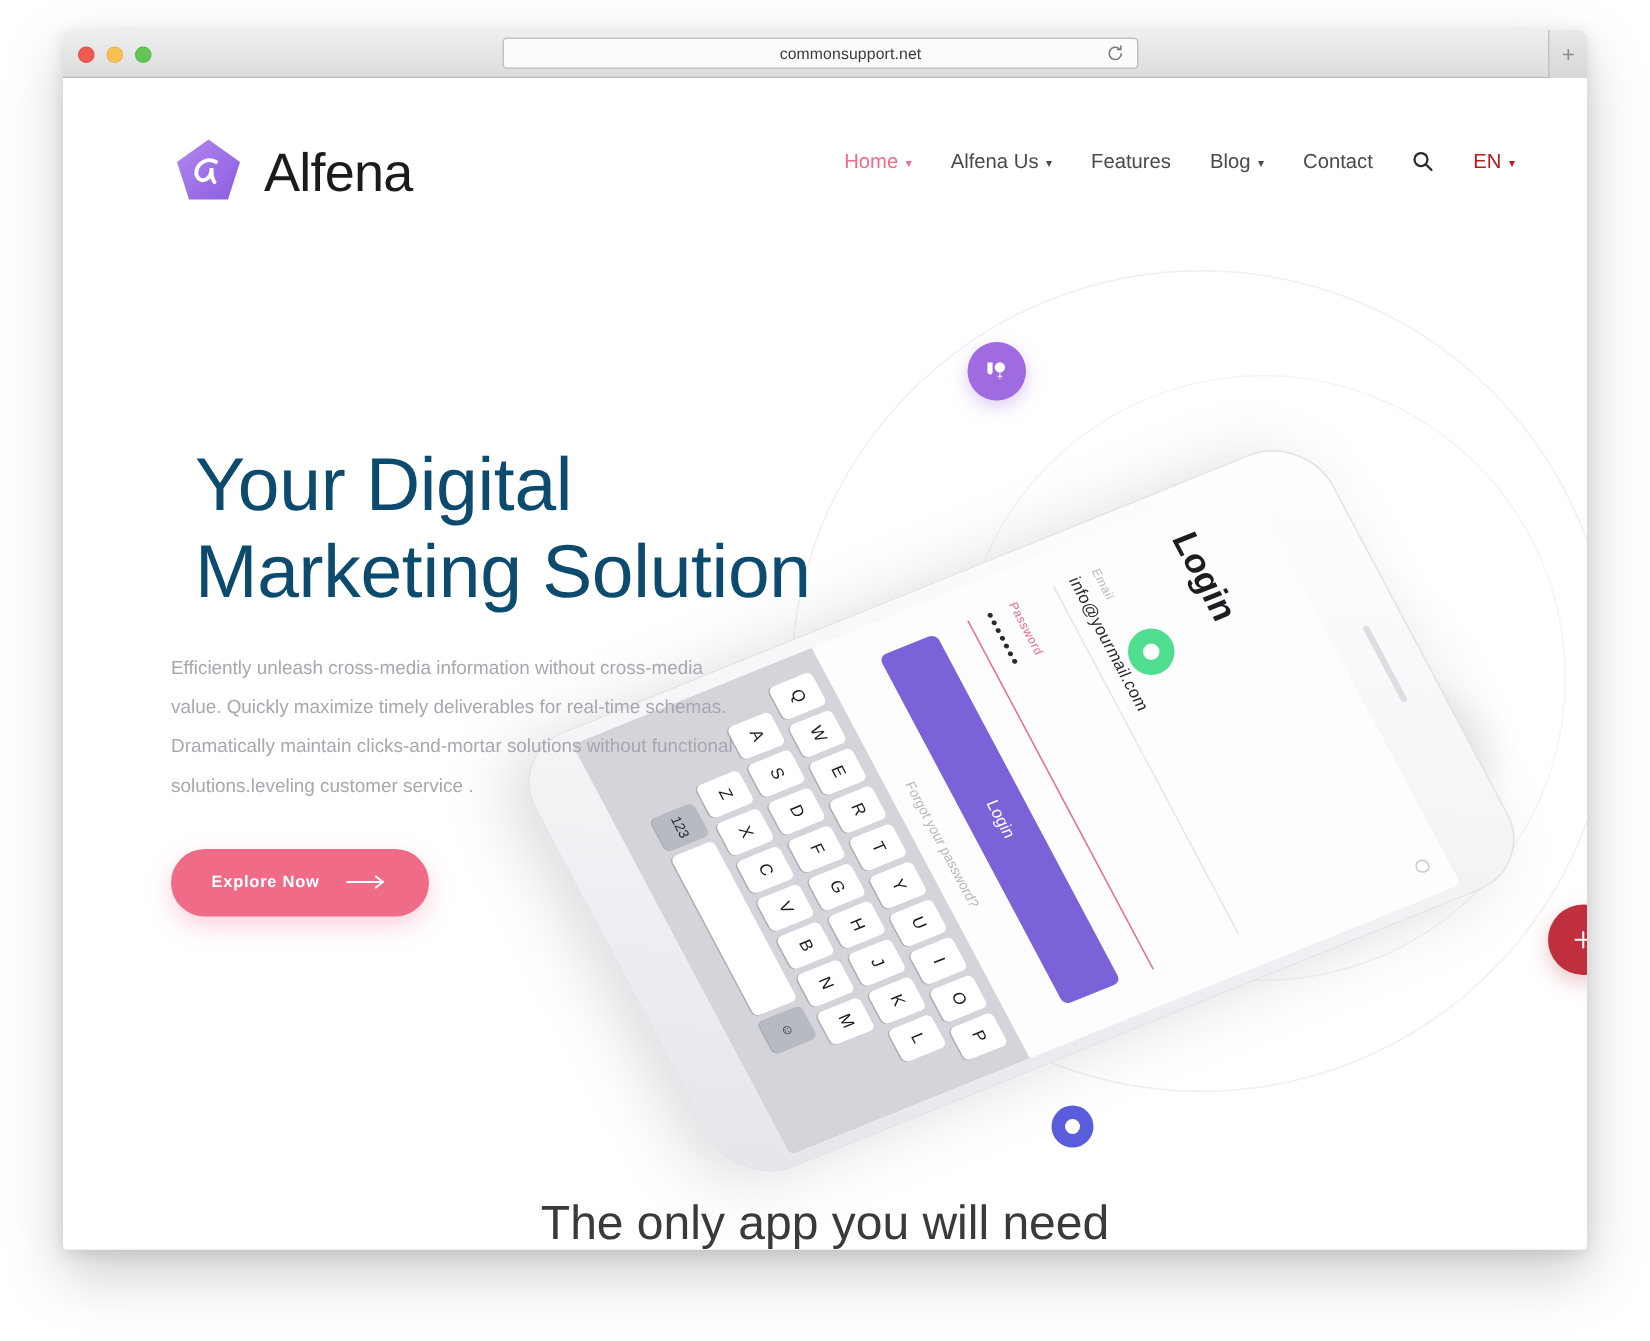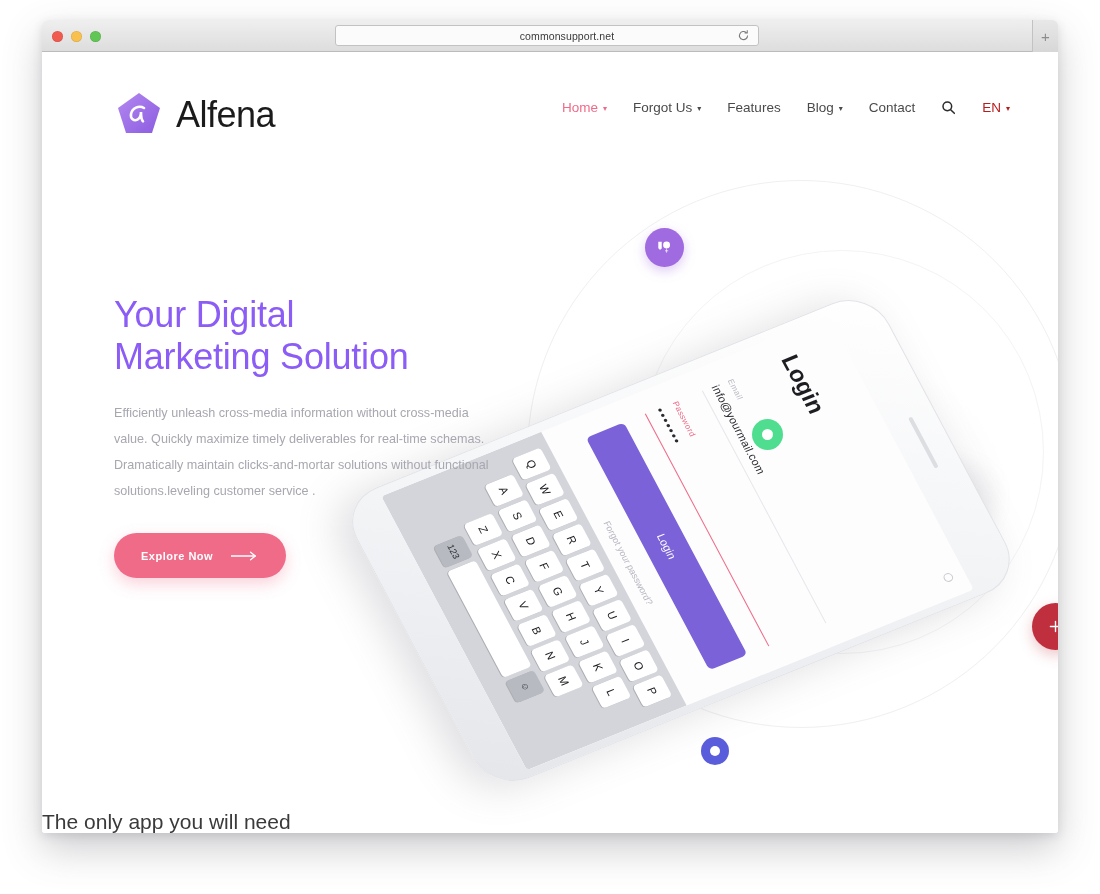--- a/index.html
+++ b/index.html
@@ -202,26 +202,27 @@
 
   
   .hero-copy {
     position: absolute;
     left: 72px;
     top: 242px;
     width: 430px;
     z-index: 20;
   }
   .hero-title {
-    font-size: 36px;
+    font-size: 50px;
     line-height: 1.16;
     font-weight: 300;
-    color: #8b5cf6;
+    color: #0c4a6e;
     letter-spacing: -0.2px;
     white-space: pre-line;
+    margin-left: 16px;
   }
   .hero-text {
     margin-top: 22px;
     font-size: 12.6px;
     line-height: 2.08;
     color: #a7a7b0;
     width: 380px;
   }
   .cta-button {
     margin-top: 29px;
@@ -431,22 +432,22 @@
   }
   .kb-key.gray { background: #b7bac1; color: #2a2a30; font-size: 9px; }
   .kb-key.space { width: 118px; }
 
   
   .section-headline {
     position: absolute;
     left: 0;
     bottom: 42px;
     width: 100%;
-    text-align: left;
-    font-size: 21px;
+    text-align: center;
+    font-size: 32px;
     font-weight: 300;
     color: #3a3a3a;
     z-index: 20;
   }
 </style>
 </head>
 <body>
 
 <div class="browser-window">
 
@@ -496,21 +497,21 @@
       </div>
 
       <nav class="main-nav">
 
         <span class="nav-item is-active">
           <span>Home</span>
           <span class="nav-caret">▾</span>
         </span>
 
         <span class="nav-item">
-          <span>Forgot Us</span>
+          <span>Alfena Us</span>
           <span class="nav-caret">▾</span>
         </span>
 
         <span class="nav-item">
           <span>Features</span>
         </span>
 
         <span class="nav-item">
           <span>Blog</span>
           <span class="nav-caret">▾</span>

